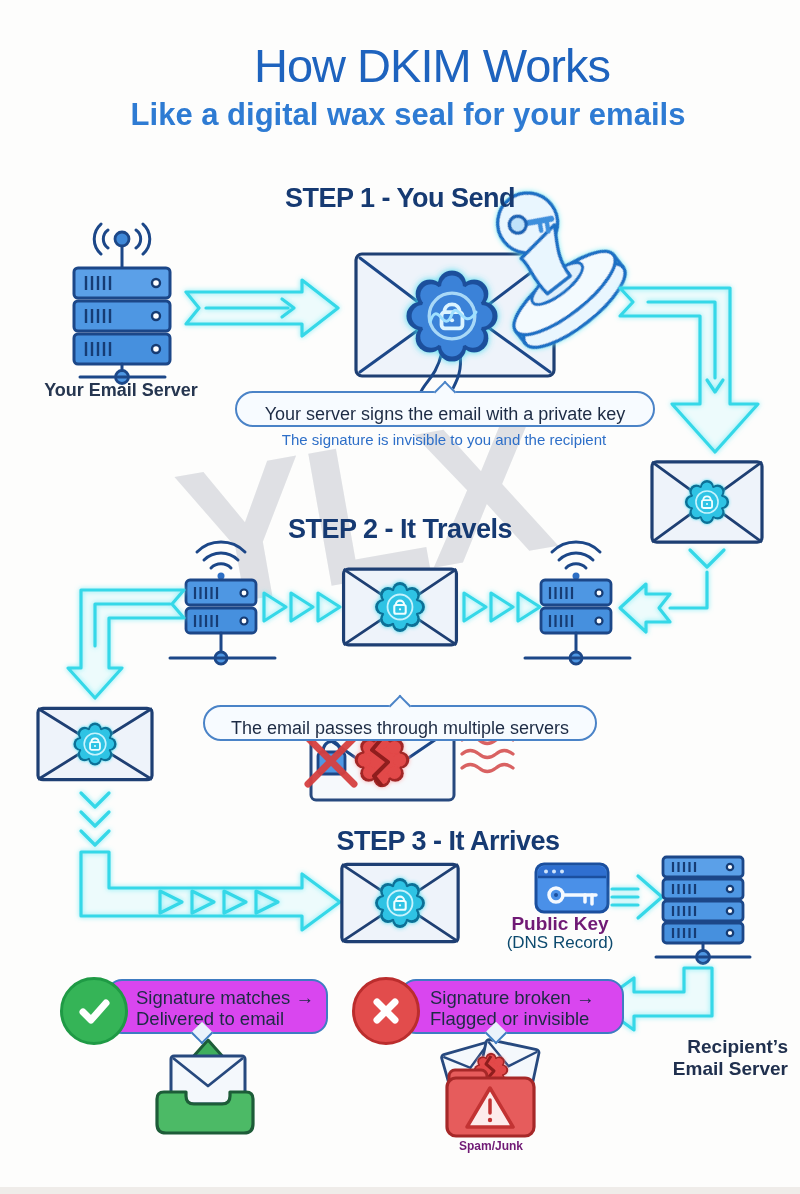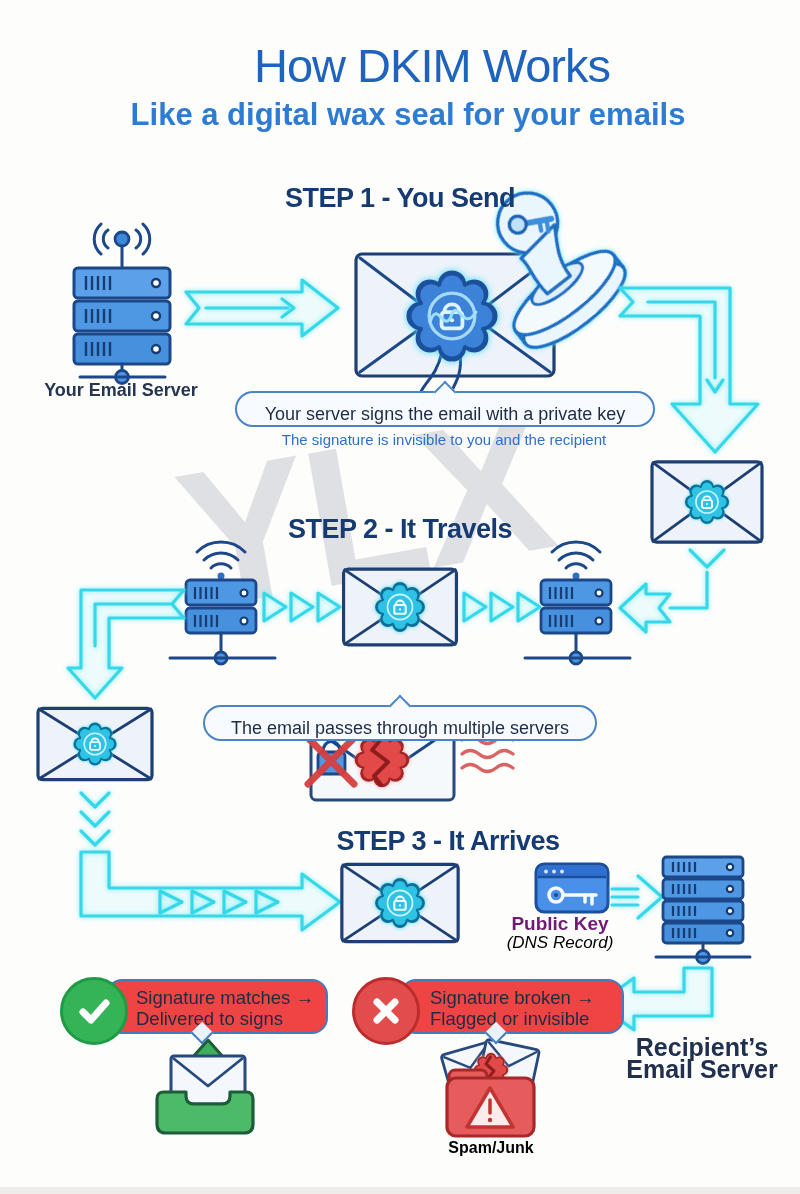--- a/index.html
+++ b/index.html
@@ -20,36 +20,36 @@
         display:flex;align-items:flex-end;justify-content:center;color:#1d2b44;font-size:18px;
         font-weight:500;box-sizing:border-box;}
   .pill::before{content:"";position:absolute;top:-9px;left:calc(50% - 8px);width:14px;height:14px;
         background:#f7fbff;border-left:2px solid #4a83c7;border-top:2px solid #4a83c7;
         transform:rotate(45deg);}
   #pill1{left:235px;top:391px;width:420px;height:36px;}
   #pill2{left:203px;top:658px;width:394px;height:36px;margin-top:47px;}
   .hint{font-size:15px;font-weight:500;color:#2e6fc8;}
   #hint1{left:194px;top:431px;width:500px;}
   #hint2{left:150px;top:698px;width:500px;}
-  .rbox{position:absolute;z-index:3;background:#ef4444;border:2.5px solid #3f7cc2;border-radius:16px;
+  .rbox{position:absolute;z-index:3;background:#d946ef;border:2.5px solid #3f7cc2;border-radius:16px;
         color:#1d2b44;font-size:18.5px;font-weight:500;line-height:21px;box-sizing:border-box;
         padding:6px 10px 6px 28px;height:55px;}
   .rbox::after{content:"";position:absolute;bottom:-9px;left:86px;width:14px;height:14px;
         background:#eaf2fb;border-right:2.5px solid #3f7cc2;border-bottom:2.5px solid #3f7cc2;
         transform:rotate(45deg);}
   #box-ok{left:106px;top:979px;width:222px;}
   #box-fail{left:400px;top:979px;width:224px;}
   .ccircle{position:absolute;z-index:4;width:62px;height:62px;border-radius:50%;
         display:flex;align-items:center;justify-content:center;}
   #circle-ok{left:60px;top:977px;background:#35b457;border:3px solid #1f9a45;}
   #circle-fail{left:352px;top:977px;background:#e24c4c;border:3px solid #bb2d2d;}
   #pk1{left:490px;top:913px;width:140px;font-size:19px;font-weight:600;color:#701a75;}
-  #pk2{left:482px;top:933px;width:156px;font-size:17px;font-weight:500;color:#000000;font-style:italic;}
-  #recipient{left:616px;top:1036px;width:172px;font-size:25px;font-weight:600;color:#20304e;line-height:22px;}
-  #spam-label{left:410px;top:1139px;width:162px;font-size:16px;font-weight:600;color:#000000;}
+  #pk2{left:482px;top:933px;width:156px;font-size:17px;font-weight:500;color:#0c4a6e;}
+  #recipient{left:616px;top:1036px;width:172px;font-size:19px;font-weight:600;color:#20304e;line-height:22px;text-align:right;}
+  #spam-label{left:410px;top:1139px;width:162px;font-size:12px;font-weight:600;color:#701a75;}
   #bottom-strip{position:absolute;left:0;bottom:0;width:800px;height:7px;background:#efece9;z-index:5;}
 </style>
 </head>
 <body>
 
 <div id="page">
 
   <div id="watermark">YLX</div>
 
   <svg id="gfx" width="800" height="1194" viewBox="0 0 800 1194">
@@ -380,21 +380,21 @@
   <div class="t center step-h" id="s3h">STEP 3 - It Arrives</div>
   <div class="t center" id="pk1">Public Key</div>
   <div class="t center" id="pk2">(DNS Record)</div>
   <div class="t center" id="recipient">
     <div>Recipient’s</div>
     <div>Email Server</div>
   </div>
 
   <div class="rbox" id="box-ok">
     <div>Signature matches →</div>
-    <div>Delivered to signs</div>
+    <div>Delivered to email</div>
   </div>
   <div class="ccircle" id="circle-ok">
     <svg width="40" height="40" viewBox="0 0 40 40">
         <path d="M9,21 L17,29 L32,12" stroke="#fff" stroke-width="7" fill="none" stroke-linecap="round" stroke-linejoin="round"></path>
       </svg>
   </div>
 
   <div class="rbox" id="box-fail">
     <div>Signature broken →</div>
     <div>Flagged or invisible</div>

